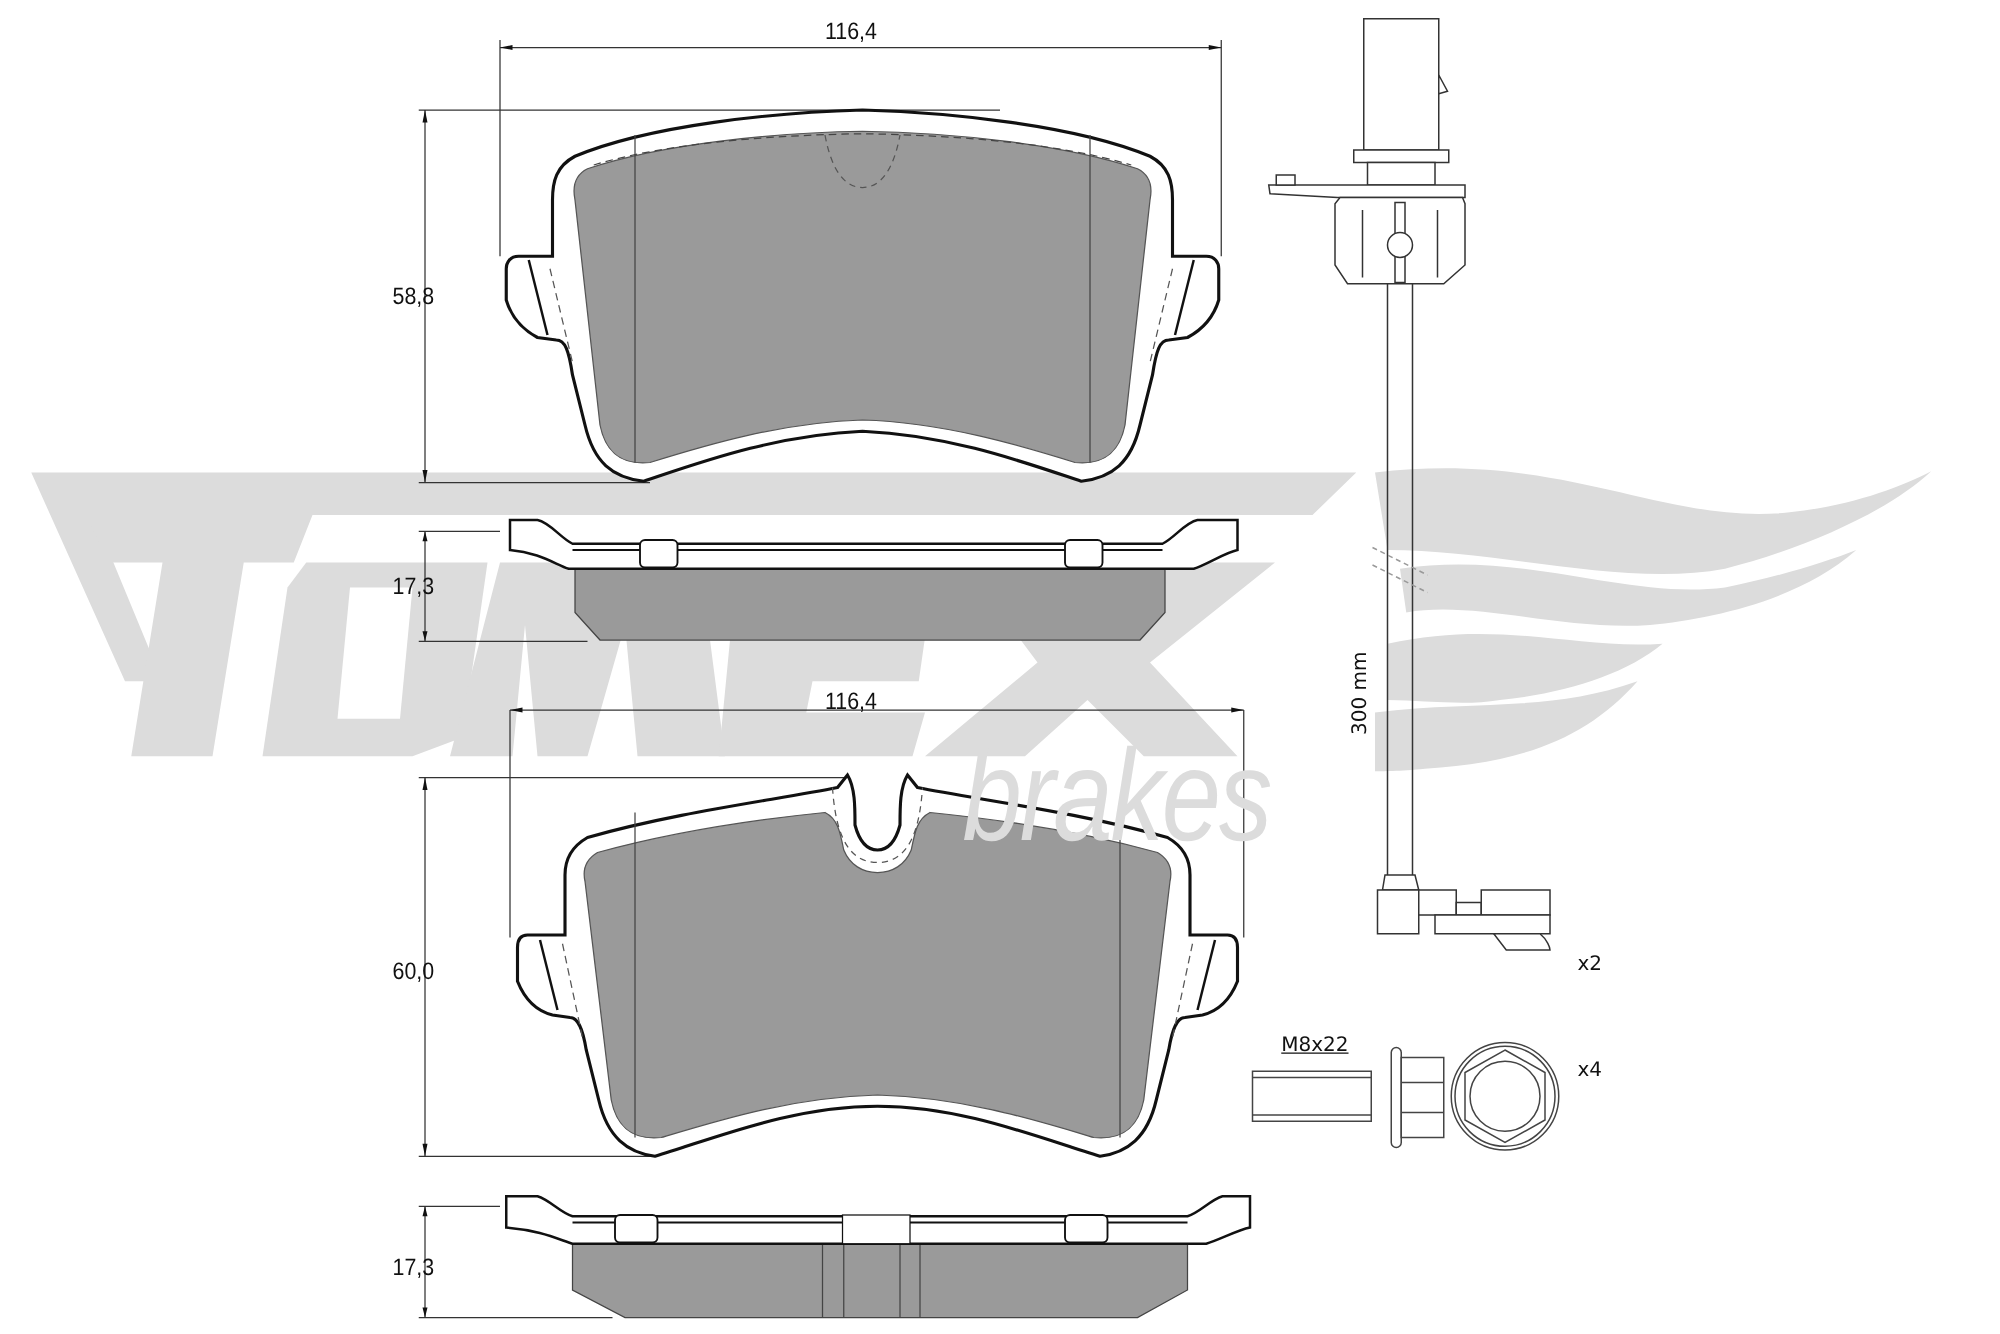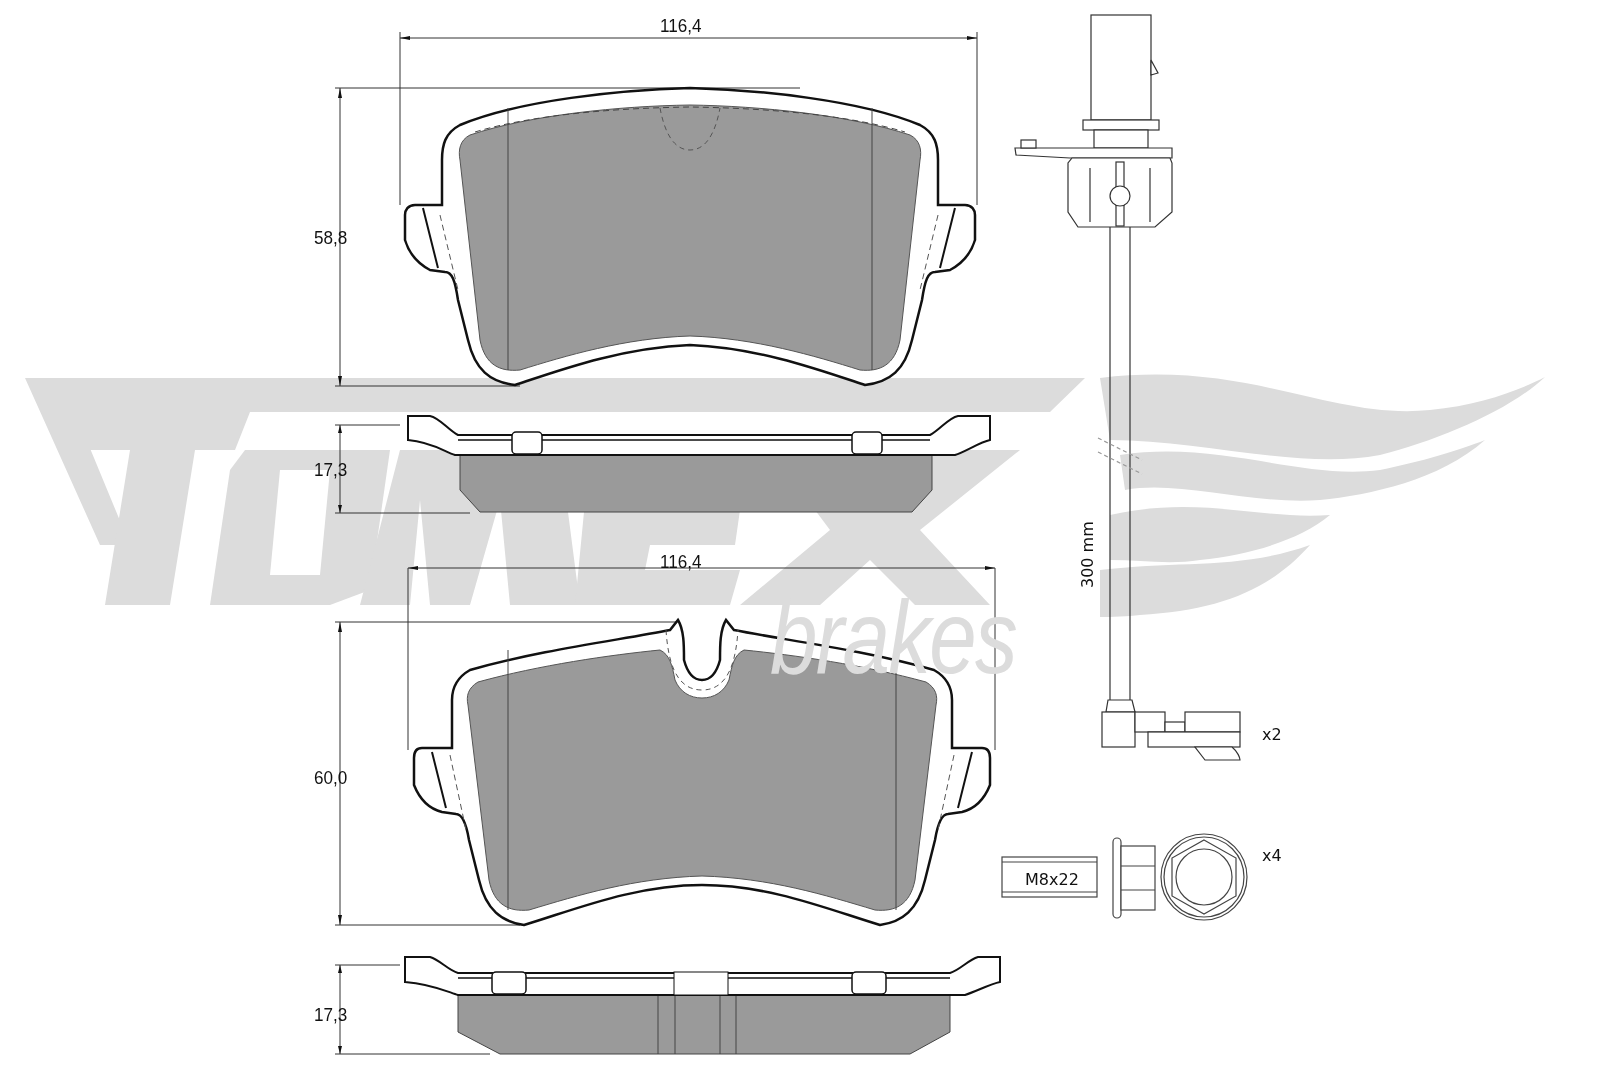--- a/index.html
+++ b/index.html
@@ -176,16 +176,16 @@
 
 <div class="lbl" style="left:660px; top:16px;">116,4</div>
 <div class="lbl" style="left:314px; top:228px;">58,8</div>
 <div class="lbl" style="left:314px; top:460px;">17,3</div>
 
 <div class="lbl" style="left:660px; top:552px;">116,4</div>
 <div class="lbl" style="left:314px; top:768px;">60,0</div>
 <div class="lbl" style="left:314px; top:1005px;">17,3</div>
 
 <div class="lbl vert" style="left:1080px; top:588px;">300 mm</div>
-<div class="lbl lbl-mono" style="left:1262px; top:727px;text-align:center;">x2</div>
+<div class="lbl lbl-mono" style="left:1262px; top:763px;text-align:center;">x2</div>
 
-<div class="lbl lbl-mono" style="left:1025px; top:872px;">M8x22</div>
+<div class="lbl lbl-mono" style="left:1025px; top:828px;text-decoration:underline;">M8x22</div>
 <div class="lbl lbl-mono" style="left:1262px; top:848px;">x4</div>
 
 </body></html>

